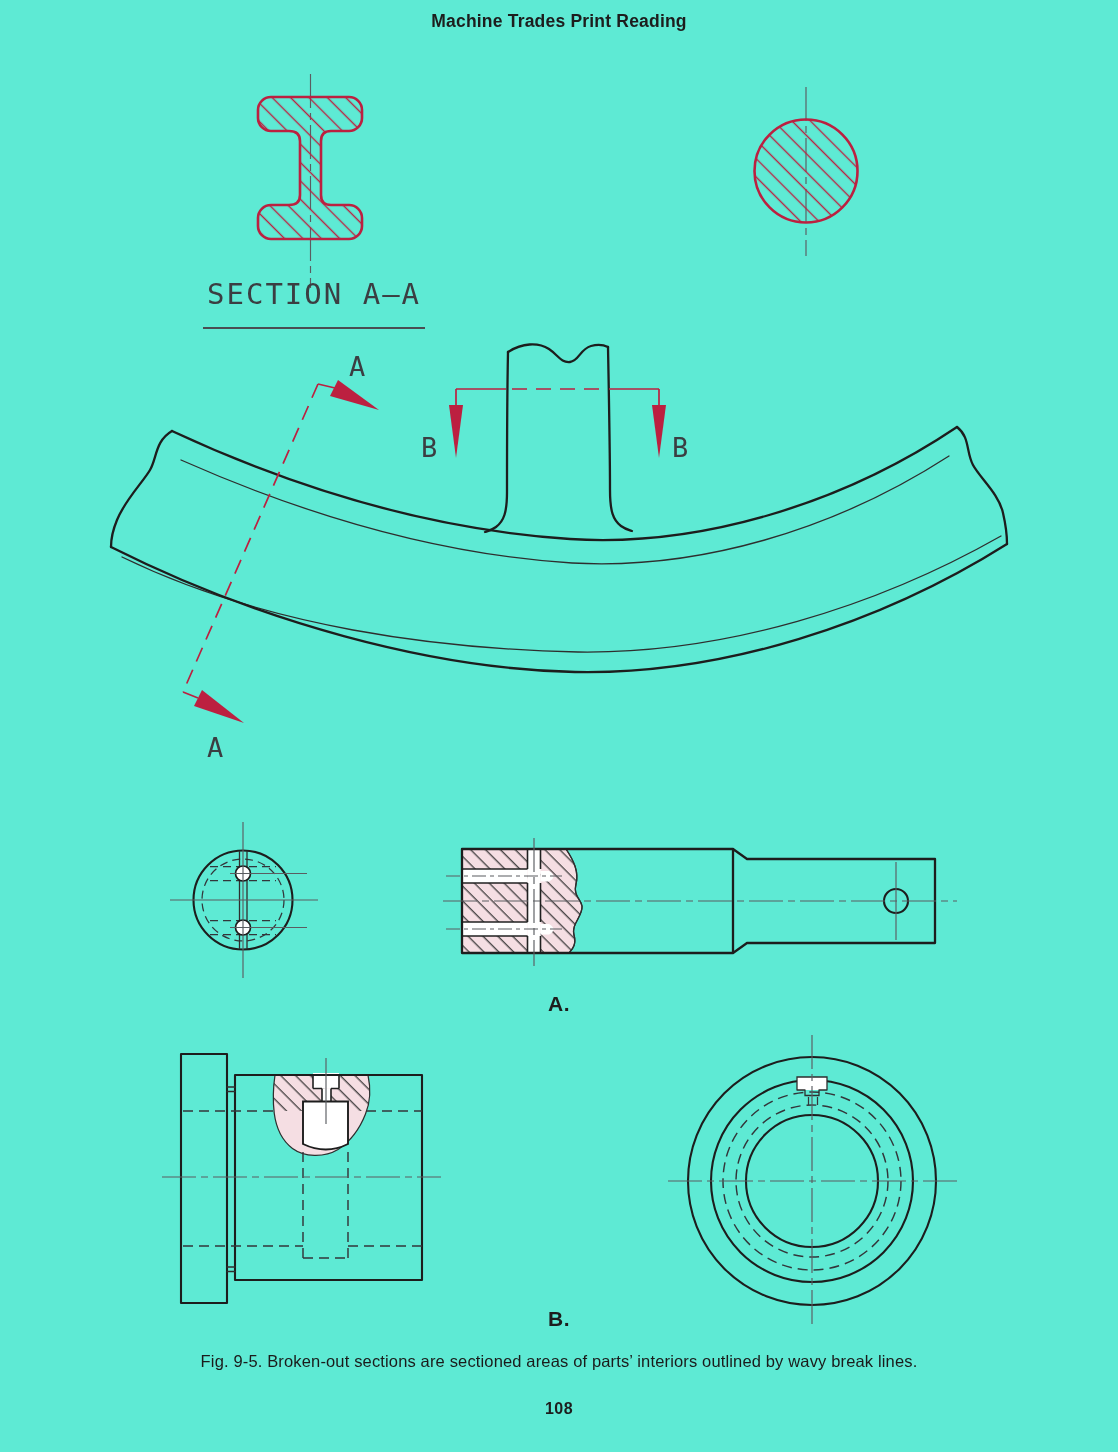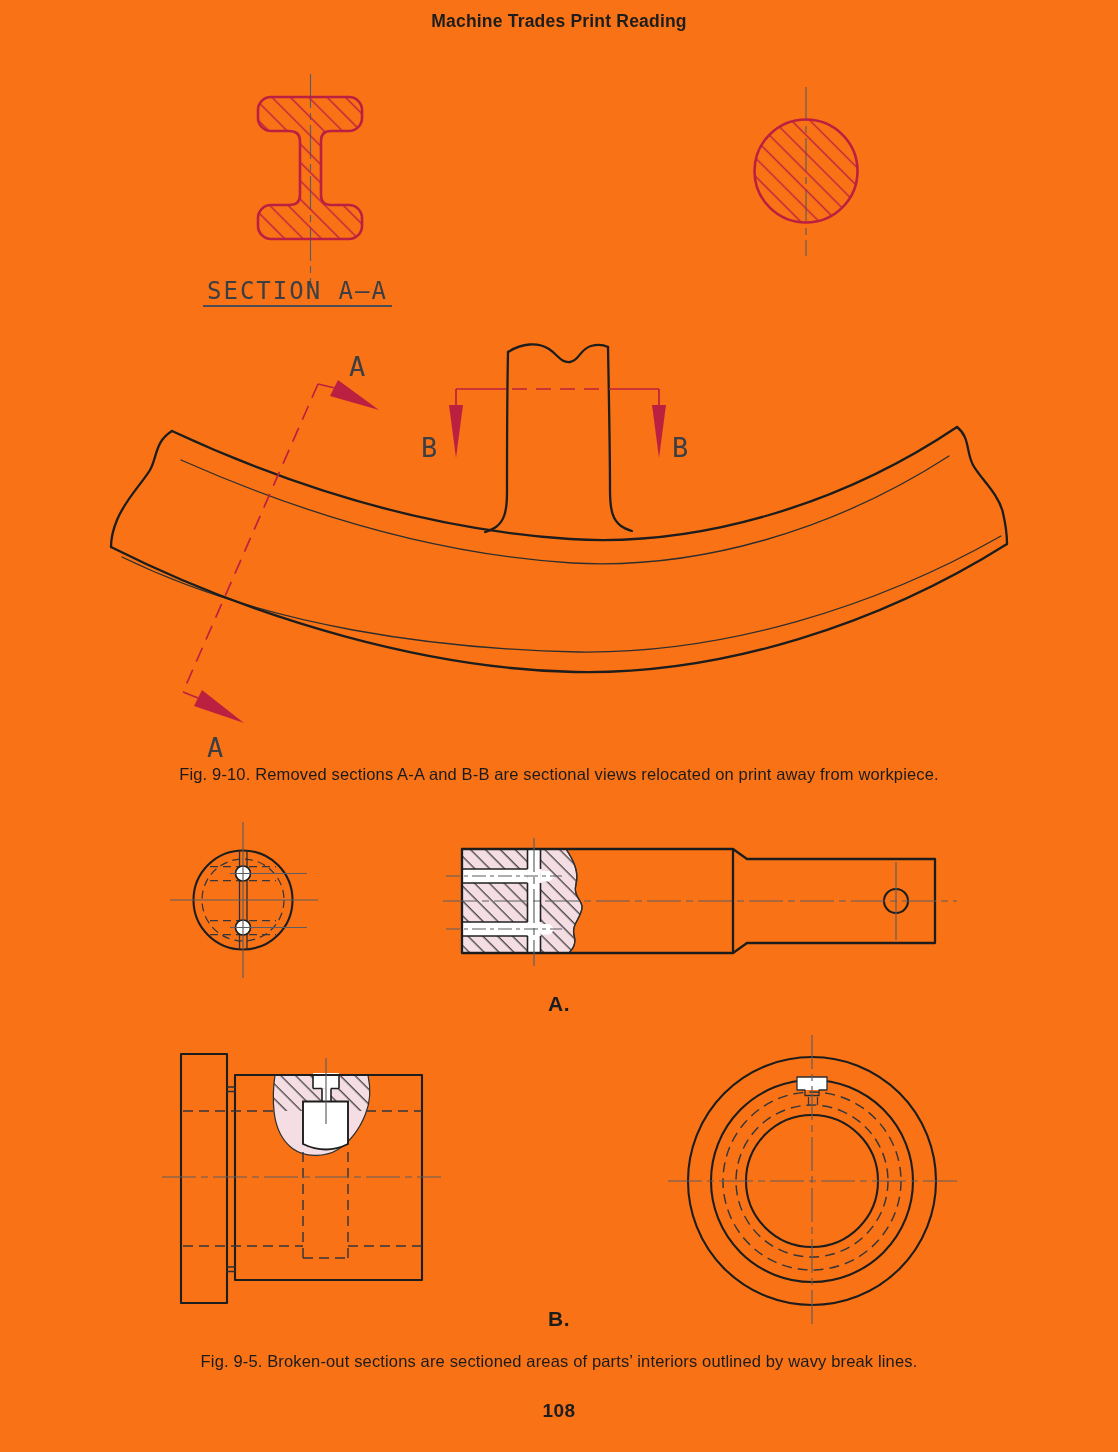--- a/index.html
+++ b/index.html
@@ -1,30 +1,30 @@
 <!DOCTYPE html>
 <html style="--c-section-red: #bc2040; --c-broken-out-pink: #f5dee3; --c-ink: #1d1d1d;"><head>
 <meta charset="utf-8">
 <style>
   :root{
     --c-section-red:#bc2040;
     --c-broken-out-pink:#f5dee3;
     --c-ink:#1d1d1d;
   }
   html,body{margin:0;padding:0;background:#ffffff;}
-  .page{position:relative;width:1118px;height:1452px;background:#f97316;overflow:hidden;
+  .page{position:relative;width:1118px;height:1452px;background:#5eead4;overflow:hidden;
         font-family:"Liberation Sans",sans-serif;color:#1d1d1d;}
   .abs{position:absolute;}
   .header{top:11px;left:0;width:100%;text-align:center;font-size:17.5px;font-weight:bold;letter-spacing:.2px;}
   .caption{left:0;width:100%;text-align:center;font-size:16.5px;color:#1b1b1b;letter-spacing:.15px;}
   .cad{font-family:"DejaVu Sans Mono",monospace;color:#3b3e42;}
-  .section-title{font-size:24px;letter-spacing:2px;border-bottom:2.2px solid #4a4d52;padding:0 4px 0 4px;white-space:nowrap;}
+  .section-title{font-size:29px;letter-spacing:2px;border-bottom:2.2px solid #4a4d52;padding:0 4px 16px 4px;white-space:nowrap;}
   .arrow-label{font-size:27px;}
   .part-label{left:0;width:100%;text-align:center;font-size:21px;font-weight:600;letter-spacing:.5px;}
-  .page-num{left:0;width:100%;text-align:center;font-size:19px;font-weight:600;letter-spacing:.5px;}
+  .page-num{left:0;width:100%;text-align:center;font-size:16px;font-weight:600;letter-spacing:.5px;}
   svg.drawing{position:absolute;top:0;left:0;}
   
   .ol{fill:none;stroke:var(--c-ink,#1d1d1d);stroke-width:2.3;stroke-linejoin:round;stroke-linecap:round;}
   .ol2{fill:none;stroke:var(--c-ink,#1d1d1d);stroke-width:2.1;stroke-linejoin:round;}
   .thin{fill:none;stroke:#2e2e2e;stroke-width:1.3;stroke-linecap:round;}
   .cl{fill:none;stroke:#5a5d61;stroke-width:1.15;}
   .cdd{stroke-dasharray:34 5 7 5;}
   .cdd2{stroke-dasharray:14 4 4 4;}
   .hid{fill:none;stroke:#33363a;stroke-width:1.45;stroke-dasharray:10 6;}
   .hid2{fill:none;stroke:#33363a;stroke-width:1.25;stroke-dasharray:8 5;}
@@ -179,21 +179,20 @@
 
   <div class="abs header">Machine Trades Print Reading</div>
 
   <div class="abs cad section-title" style="left:203px;top:277px;">SECTION A–A</div>
 
   <div class="abs cad arrow-label" style="left:349px;top:351px;">A</div>
   <div class="abs cad arrow-label" style="left:207px;top:732px;">A</div>
   <div class="abs cad arrow-label" style="left:421px;top:432px;">B</div>
   <div class="abs cad arrow-label" style="left:672px;top:432px;">B</div>
 
-  <div class="abs caption" style="top:765px;">Fig. 9-10. Removed sections A-A and B-B are sectional views relocated on print away from workpiece.</div>
 
   <div class="abs part-label" style="top:992px;">A.</div>
   <div class="abs part-label" style="top:1307px;">B.</div>
 
   <div class="abs caption" style="top:1352px;">Fig. 9-5. Broken-out sections are sectioned areas of parts’ interiors outlined by wavy break lines.</div>
 
   <div class="abs page-num" style="top:1400px;">108</div>
 </div>
 
 </body></html>

